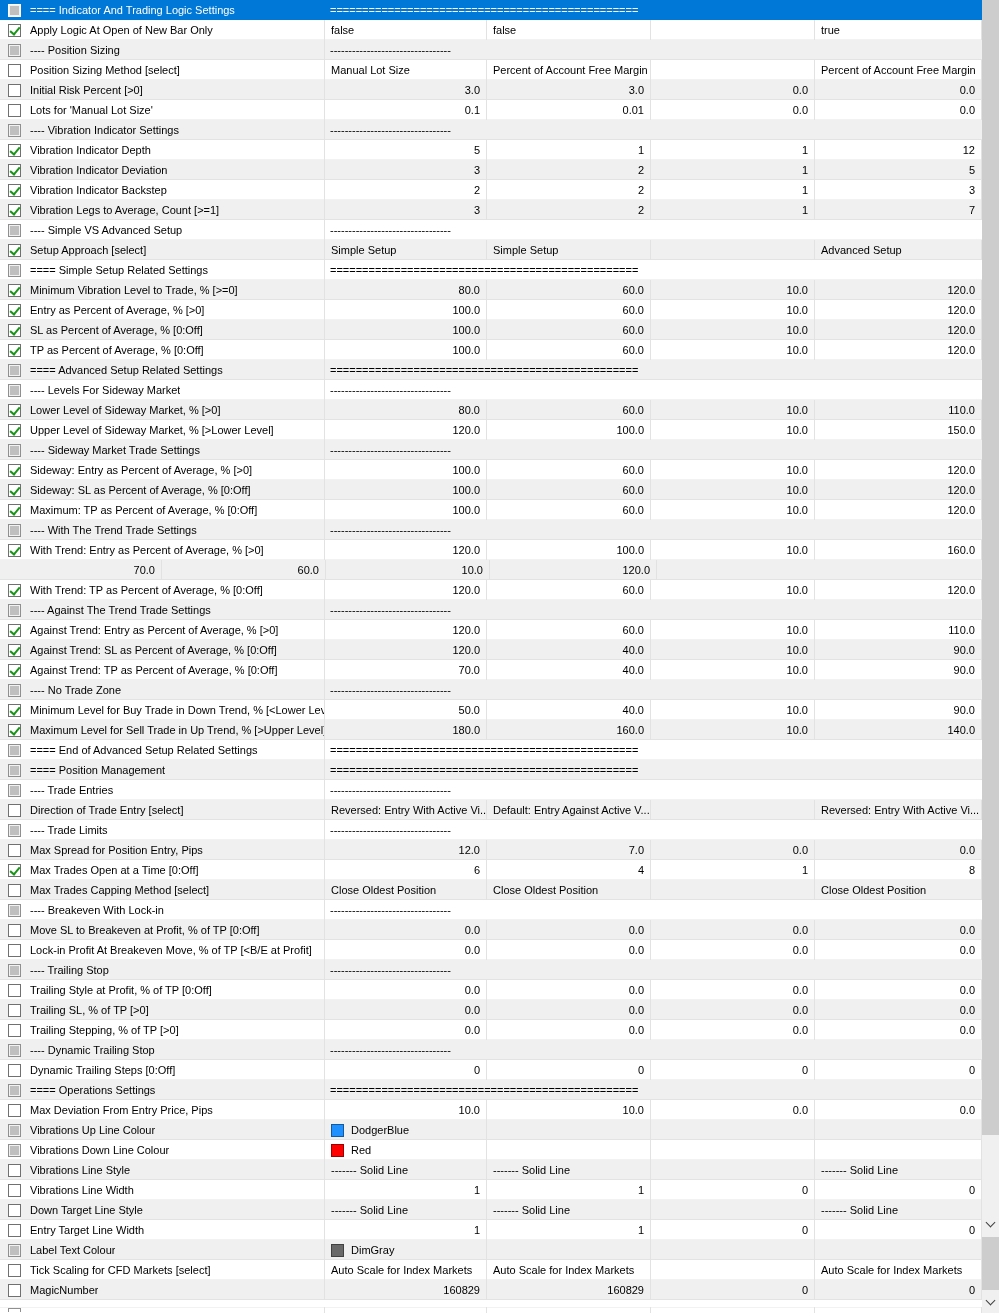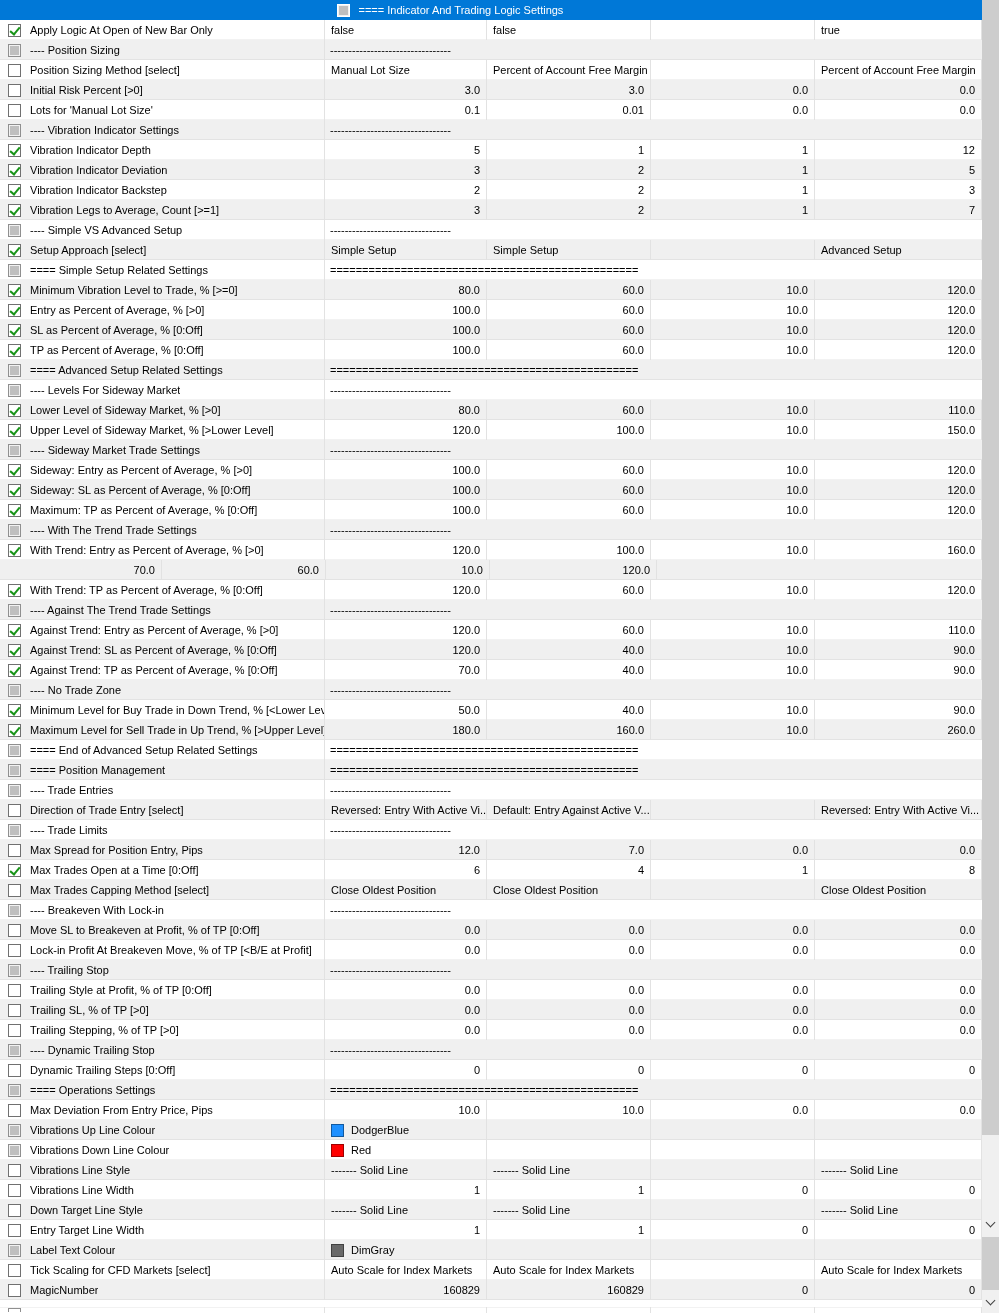--- a/index.html
+++ b/index.html
@@ -2,21 +2,21 @@
 <html><head>
 <meta charset="utf-8">
 <style>
   html,body{margin:0;padding:0;background:#fff;}
   .screen{position:relative;width:999px;height:1313px;overflow:hidden;background:#fff;
           font-family:"Liberation Sans",sans-serif;font-size:11px;color:#000;cursor:default;}
   .content{position:absolute;left:0;top:0;width:982px;}
   .row{display:flex;height:20px;box-sizing:border-box;align-items:center;background:#fff;}
   .row.hair{box-shadow:inset 0 -1px 0 rgba(0,0,0,0.05);}
   .row.alt{background:#f0f0f0;}
-  .row.sel{background:#0078d7;color:#fff;flex-direction:column;}
+  .row.sel{background:#0078d7;color:#fff;}
   .c1{width:325px;flex:none;height:100%;display:flex;align-items:center;box-sizing:border-box;border-right:1px solid #e2e2e2;overflow:hidden;}
   .sel .c1{border-right-color:transparent;}
   .cell{height:100%;box-sizing:border-box;border-right:1px solid #e2e2e2;display:flex;align-items:center;
         flex:none;padding:0 6px;overflow:hidden;white-space:nowrap;}
   .c2{width:162px;}.c3{width:164px;}.c4{width:164px;}.c5{width:167px;text-align:right;}
   .cell.num{justify-content:flex-end;}
   .sepcell{flex:1;height:100%;display:flex;align-items:center;padding-left:5px;white-space:nowrap;overflow:hidden;}
   .cb{width:13px;height:13px;box-sizing:border-box;margin-left:8px;flex:none;background:#fff;
       border:1px solid #707070;position:relative;}
   .cb.gray{background:#bfbfbf;border-color:#8f8f8f;box-shadow:inset 0 0 0 1px #f1f1f1;}
@@ -378,21 +378,21 @@
         <div class="cell c5 num">90.0</div>
       </div>
       <div class="row alt hair">
         <div class="c1">
           <span class="cb on"></span>
           <span class="lbl">Maximum Level for Sell Trade in Up Trend, % [&gt;Upper Level]</span>
         </div>
         <div class="cell c2 num">180.0</div>
         <div class="cell c3 num">160.0</div>
         <div class="cell c4 num">10.0</div>
-        <div class="cell c5 num">260.0</div>
+        <div class="cell c5 num">140.0</div>
       </div>
       <div class="row hair">
         <div class="c1">
           <span class="cb gray"></span>
           <span class="lbl">==== End of Advanced Setup Related Settings</span>
         </div>
         <div class="sepcell">================================================</div>
       </div>
       <div class="row alt hair">
         <div class="c1">

